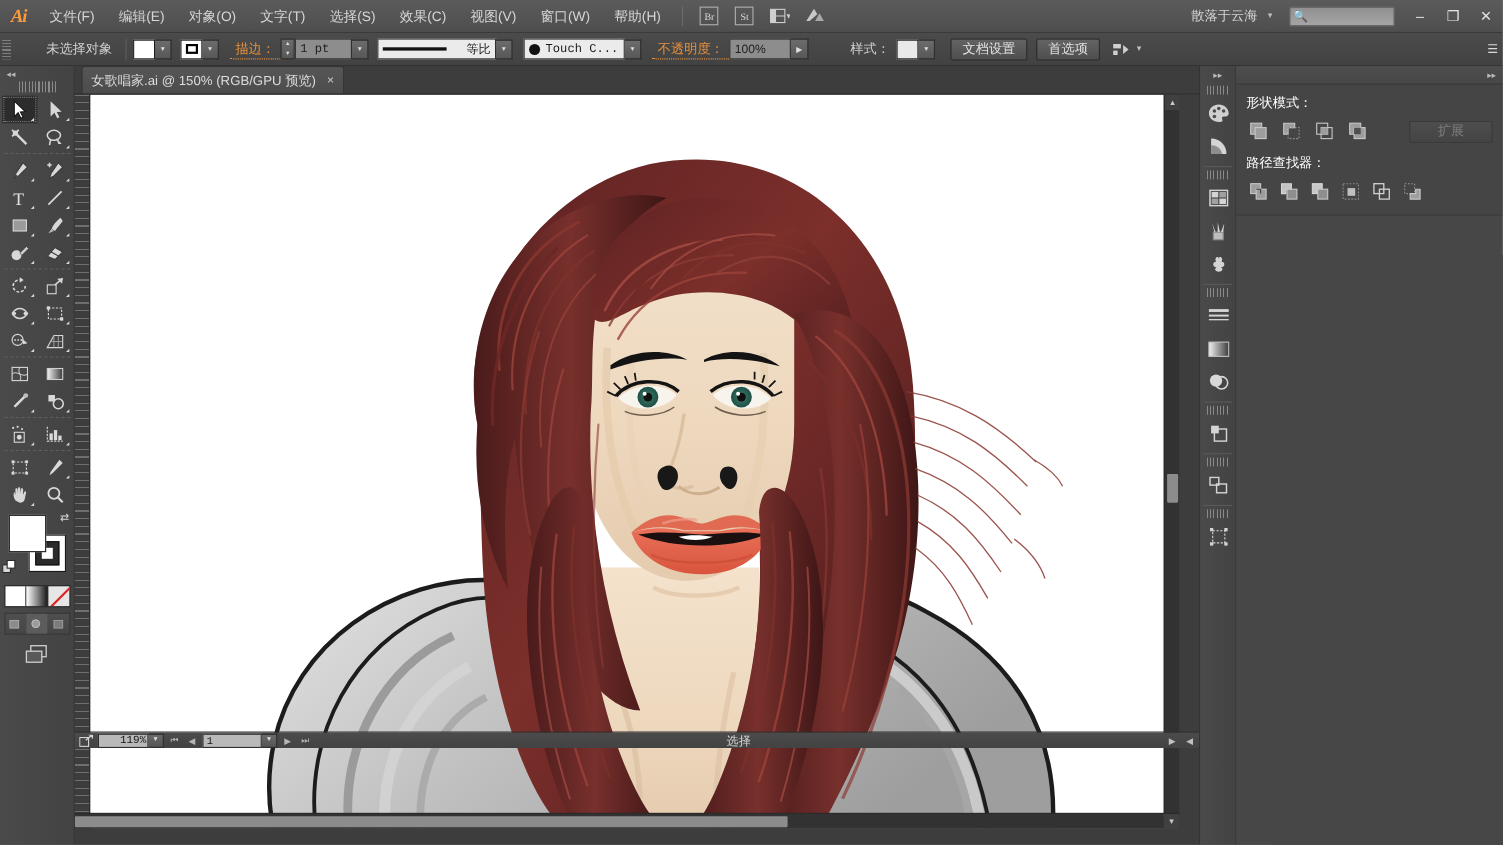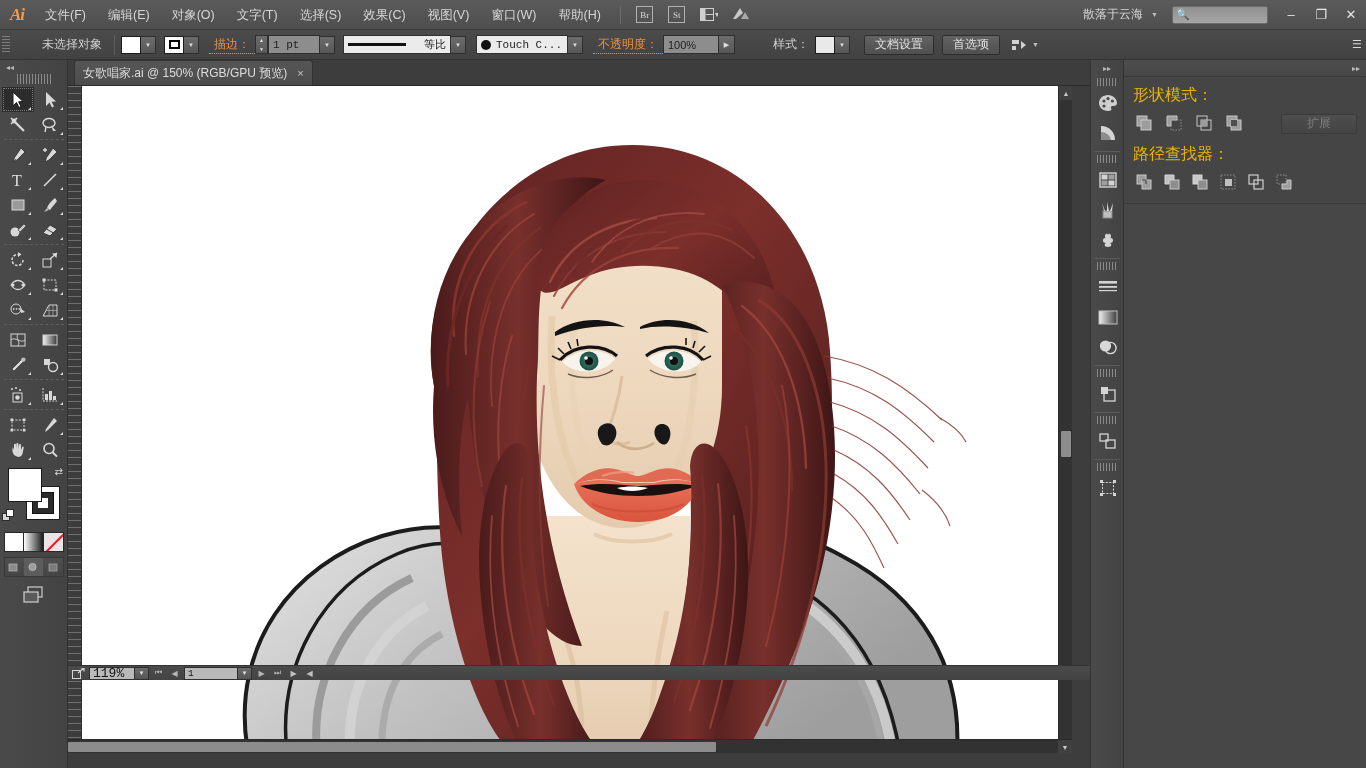--- a/index.html
+++ b/index.html
@@ -258,21 +258,21 @@
   
   .statusbar {
     position: absolute; left: 68px; bottom: 0; width: 1022px; height: 15px;
     background: linear-gradient(#4b4b4b,#434343); border-top: 1px solid #333;
     display: flex; align-items: center; gap: 3px; padding: 0 2px;
     font-size: 10px; color: #d2d2d2;
   }
   .sb-ico { width: 16px; display:flex; align-items:center; justify-content:center; color:#d4d4d4; font-size:10px; }
   .sb-zoom {
     width: 46px; height: 13px; background: #b9b9b9; border: 1px solid #2f2f2f;
-    color: #141414; font-size: 13px; display: flex; align-items: center; padding-left: 3px;
+    color: #141414; font-size: 10px; display: flex; align-items: center; padding-left: 19px;
     font-family: "Liberation Mono", monospace;
   }
   .sb-dd {
     width: 14px; height: 13px; background: linear-gradient(#6a6a6a,#555);
     border: 1px solid #2f2f2f; border-left: none;
     display: flex; align-items: center; justify-content: center; font-size: 6px; color: #e0e0e0;
   }
   .sb-nav { width: 13px; display:flex; align-items:center; justify-content:center; color:#b5b5b5; font-size:8px; }
   .sb-page {
     width: 54px; height: 13px; background: #b9b9b9; border: 1px solid #2f2f2f;
@@ -320,21 +320,21 @@
     color: #b4b4b4; background: #3e3e3e; border-right: 1px solid #353535;
   }
   .ptab.active { background: #4f4f4f; color: #eaeaea; }
   .panel-menu {
     position: absolute; right: 5px; top: 4px; display: flex; align-items: center;
     gap: 2px; color: #cfcfcf; font-size: 7px;
   }
   .pm-lines { display: flex; flex-direction: column; gap: 2px; }
   .pm-lines i { display: block; width: 11px; height: 1.5px; background: #cfcfcf; }
   .panel-body { padding: 8px 9px 10px; }
-  .pf-label { font-size: 16px; color: #eab308; margin-bottom: 7px; }
+  .pf-label { font-size: 12px; color: #ffffff; margin-bottom: 7px; }
   .pf-row { display: flex; align-items: center; gap: 8px; margin-bottom: 10px; }
   .pf-btn {
     width: 22px; height: 21px; display: flex; align-items: center; justify-content: center;
     border-radius: 2px;
   }
   .pf-expand {
     margin-left: auto; width: 76px; height: 20px;
     background: linear-gradient(#4e4e4e,#444); border: 1px solid #3a3a3a; border-radius: 2px;
     display: flex; align-items: center; justify-content: center;
     font-size: 12px; color: #7c7c7c;
@@ -961,20 +961,21 @@
       <div class="sb-dd">▼</div>
     </div>
     <div class="sb-nav">⏮</div>
     <div class="sb-nav">◀</div>
     <div style="display:flex;align-items:center">
       <div class="sb-page">1</div>
       <div class="sb-dd">▼</div>
     </div>
     <div class="sb-nav">▶</div>
     <div class="sb-nav">⏭</div>
+    <div class="sb-status">选择</div>
     <div class="sb-end">▶</div>
     <div class="sb-end">◀</div>
   </div>
 
   <div class="dock-rail">
     <div class="rail-top">▸▸</div>
     <div class="rail-grip"></div>
     <div class="rail-ico">
       <svg width="20" height="18" viewBox="0 0 20 18">
           <path d="M10 1 C15 1 19 5 19 9 C19 12 16 12 14.5 12 C13 12 12.4 13.5 13.2 14.6 C14 15.8 13 17 10 17 C5 17 1 13.4 1 9 C1 4.6 5 1 10 1 Z" fill="#cfcfcf"></path>

